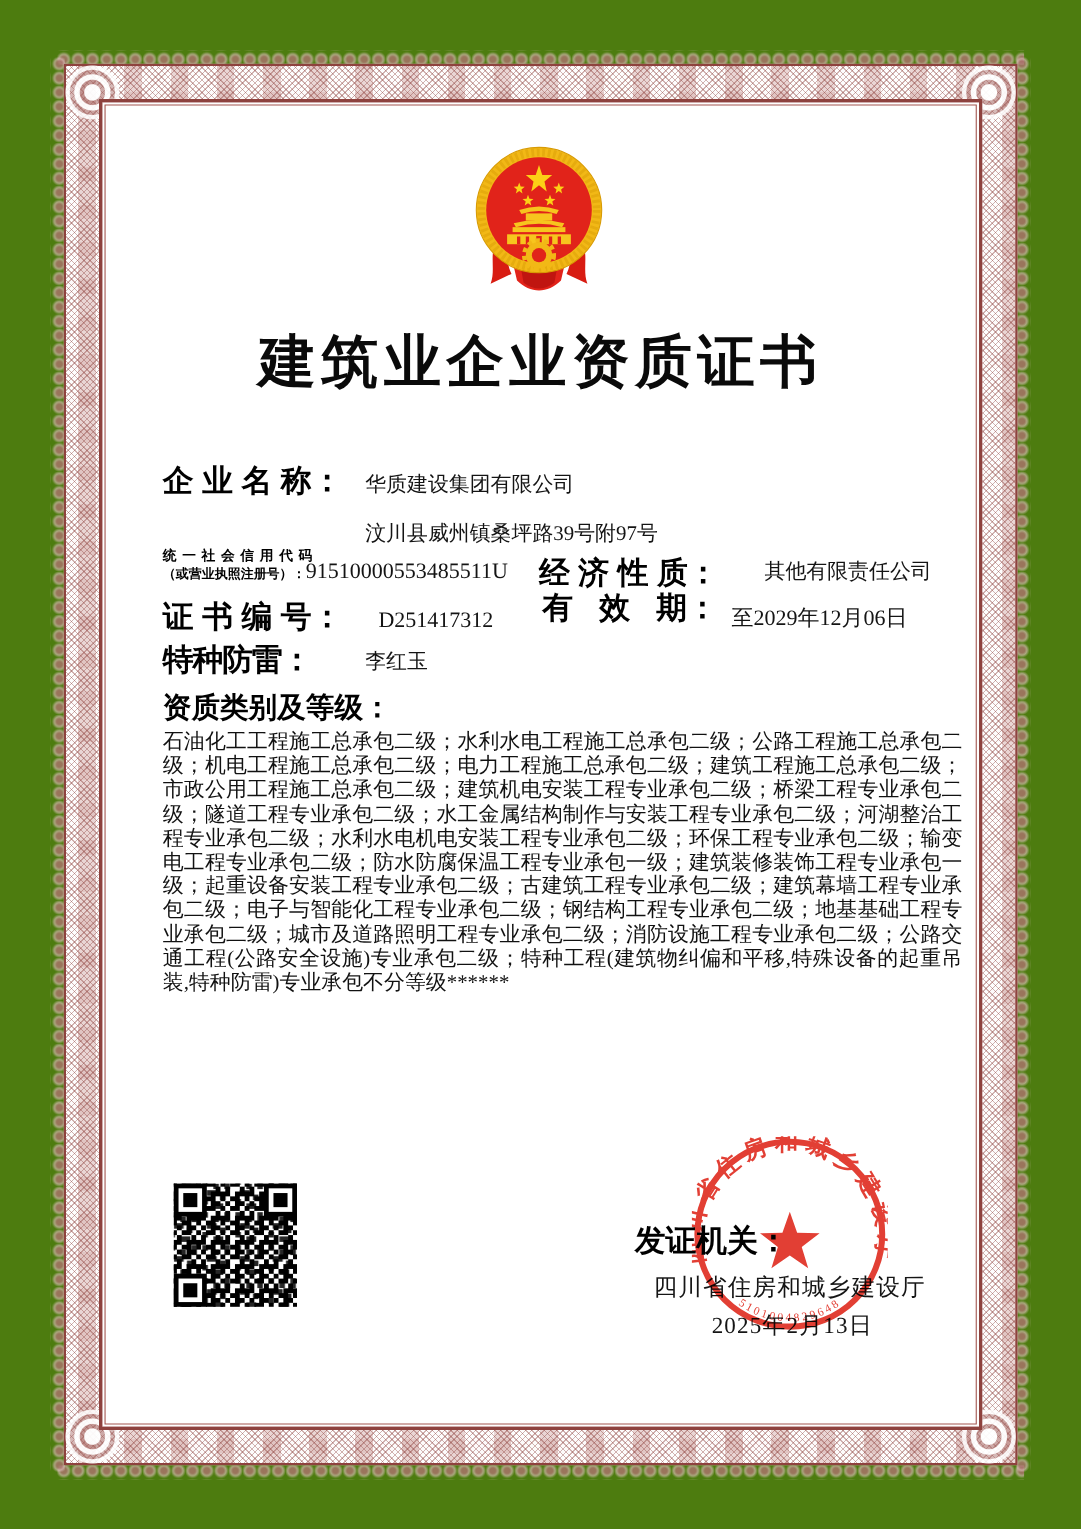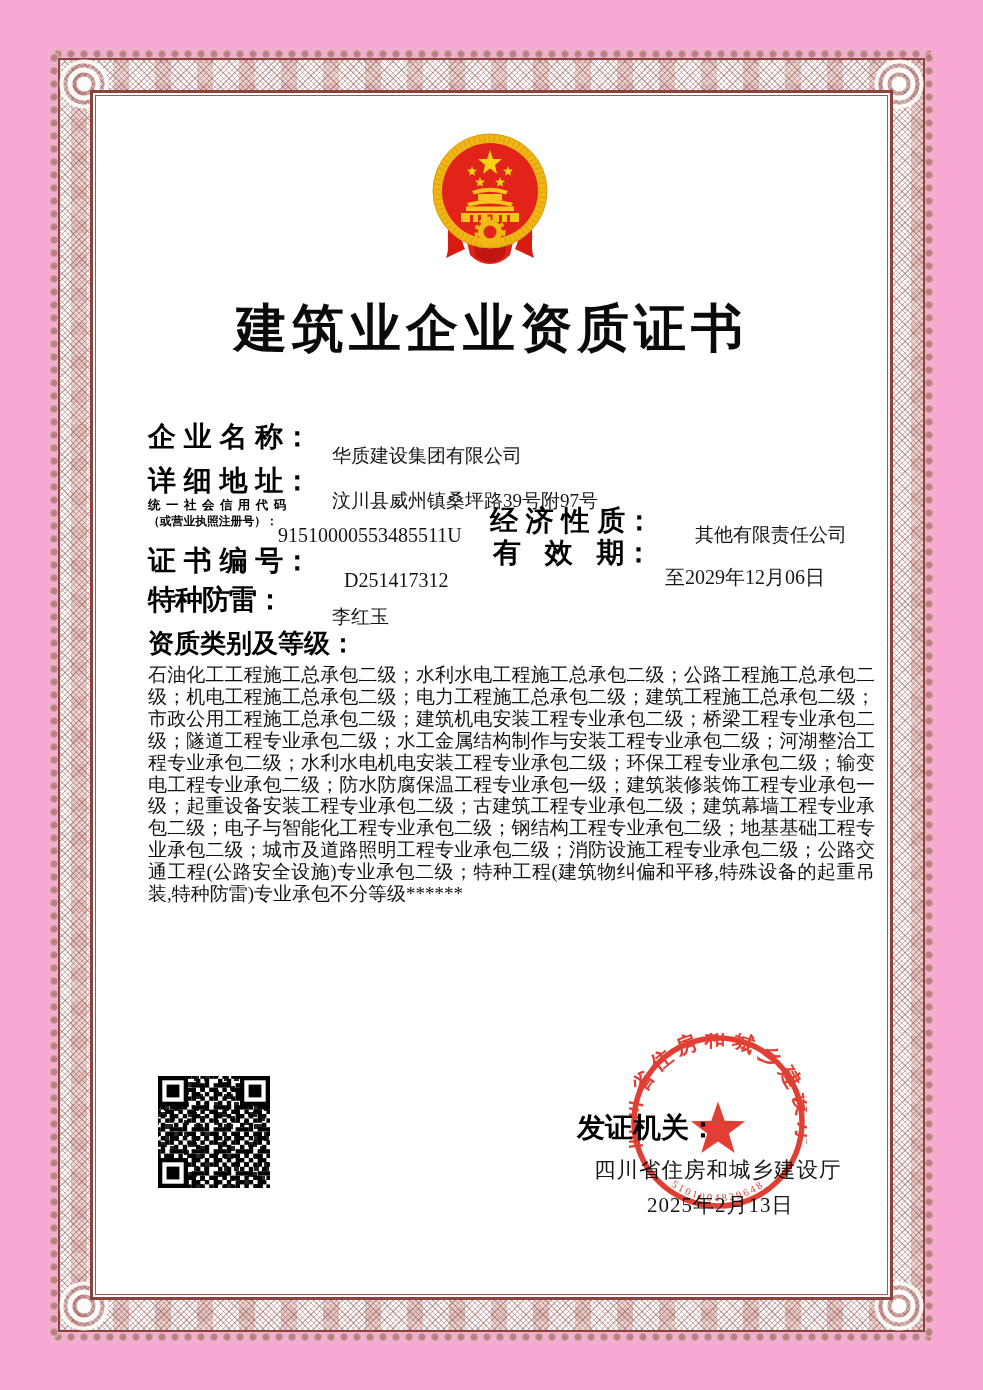--- a/index.html
+++ b/index.html
@@ -1,17 +1,17 @@
 <!DOCTYPE html>
 <html><head>
 <meta charset="utf-8">
 <style>
   html,body{margin:0;padding:0;}
   body{width:983px;height:1390px;overflow:hidden;background:#e9e7e4;}
-  .page{position:relative;width:983px;height:1390px;background:#f9a8d4;font-family:"Liberation Sans",sans-serif;}
+  .page{position:relative;width:983px;height:1390px;background:#4d7c0f;font-family:"Liberation Sans",sans-serif;}
 
   
   .lace{position:absolute;background-repeat:repeat;}
   .lace.top{top:46px;left:52px;right:52px;height:13px;
     background-image:radial-gradient(circle at 6px 8px, rgba(173,115,111,.8) 2.5px, rgba(222,191,189,.65) 4.5px, transparent 7px);
     background-size:13px 13px;}
   .lace.bottom{bottom:45px;left:52px;right:52px;height:13px;
     background-image:radial-gradient(circle at 6px 5px, rgba(173,115,111,.8) 2.5px, rgba(222,191,189,.65) 4.5px, transparent 7px);
     background-size:13px 13px;}
   .lace.left{left:46px;top:52px;bottom:52px;width:13px;
@@ -40,22 +40,22 @@
   
   .content{position:absolute;inset:96px;font-family:"Liberation Sans",sans-serif;color:#000;}
   .abs{position:absolute;}
 
   .cert-title{position:absolute;top:198px;left:0;right:0;text-align:center;
     font-size:52px;font-weight:bold;letter-spacing:5px;color:#0a0a0a;}
 
   .f-label{font-weight:bold;font-size:28px;color:#000;white-space:nowrap;}
   .f-label.tight{letter-spacing:-1px;}
   .f-label.wide{word-spacing:16px;}
-  .f-value{font-family:"Liberation Serif",serif;font-size:19px;color:#141414;white-space:nowrap;margin-top:16px;}
-  .f-small{font-weight:bold;font-size:12.5px;letter-spacing:1px;line-height:16px;white-space:nowrap;}
+  .f-value{font-family:"Liberation Serif",serif;font-size:19px;color:#141414;white-space:nowrap;}
+  .f-small{font-weight:bold;font-size:12.5px;letter-spacing:1px;line-height:16px;white-space:nowrap;font-family:Liberation Serif, serif;}
   .f-small .l2{font-size:11.8px;letter-spacing:0;}
 
   .qual-heading{font-weight:bold;font-size:26px;}
   .qual-body{font-family:"Liberation Serif",serif;font-size:19px;line-height:21.9px;
     text-align:justify;color:#111;width:727px;}
 
   .issuer-label{font-weight:bold;font-size:28px;}
   .issuer-line{font-family:"Liberation Serif",serif;font-size:21.5px;letter-spacing:1px;color:#151515;white-space:nowrap;}
   .issuer-date{font-family:"Liberation Serif",serif;font-size:21px;letter-spacing:1px;color:#151515;white-space:nowrap;}
 
@@ -122,21 +122,20 @@
       <circle cx="60" cy="103" r="12" fill="#f2b816"></circle>
       <circle cx="60" cy="103" r="13.5" fill="none" stroke="#f2b816" stroke-width="4" stroke-dasharray="4 3.5"></circle>
       <circle cx="60" cy="103" r="6.5" fill="#e1231a"></circle>
     </svg>
 
     <div class="cert-title">建筑业企业资质证书</div>
 
     <div class="abs f-label" style="left:52px;top:322px;">企 业 名 称：</div>
     <div class="abs f-value" style="left:236px;top:331px;">华质建设集团有限公司</div>
 
-    <div class="abs f-label" style="left:52px;top:366px;">详 细 地 址：</div>
     <div class="abs f-value" style="left:236px;top:376px;">汶川县威州镇桑坪路39号附97号</div>
 
     <div class="abs f-small" style="left:52px;top:401px;">
       <div>统 一 社 会 信 用 代 码</div>
       <div class="l2">（或营业执照注册号）：</div>
     </div>
     <div class="abs f-value" style="left:182px;top:412px;font-size:20px;">91510000553485511U</div>
 
     <div class="abs f-label" style="left:394px;top:406px;">经 济 性 质：</div>
     <div class="abs f-value" style="left:599px;top:410px;">其他有限责任公司</div>

